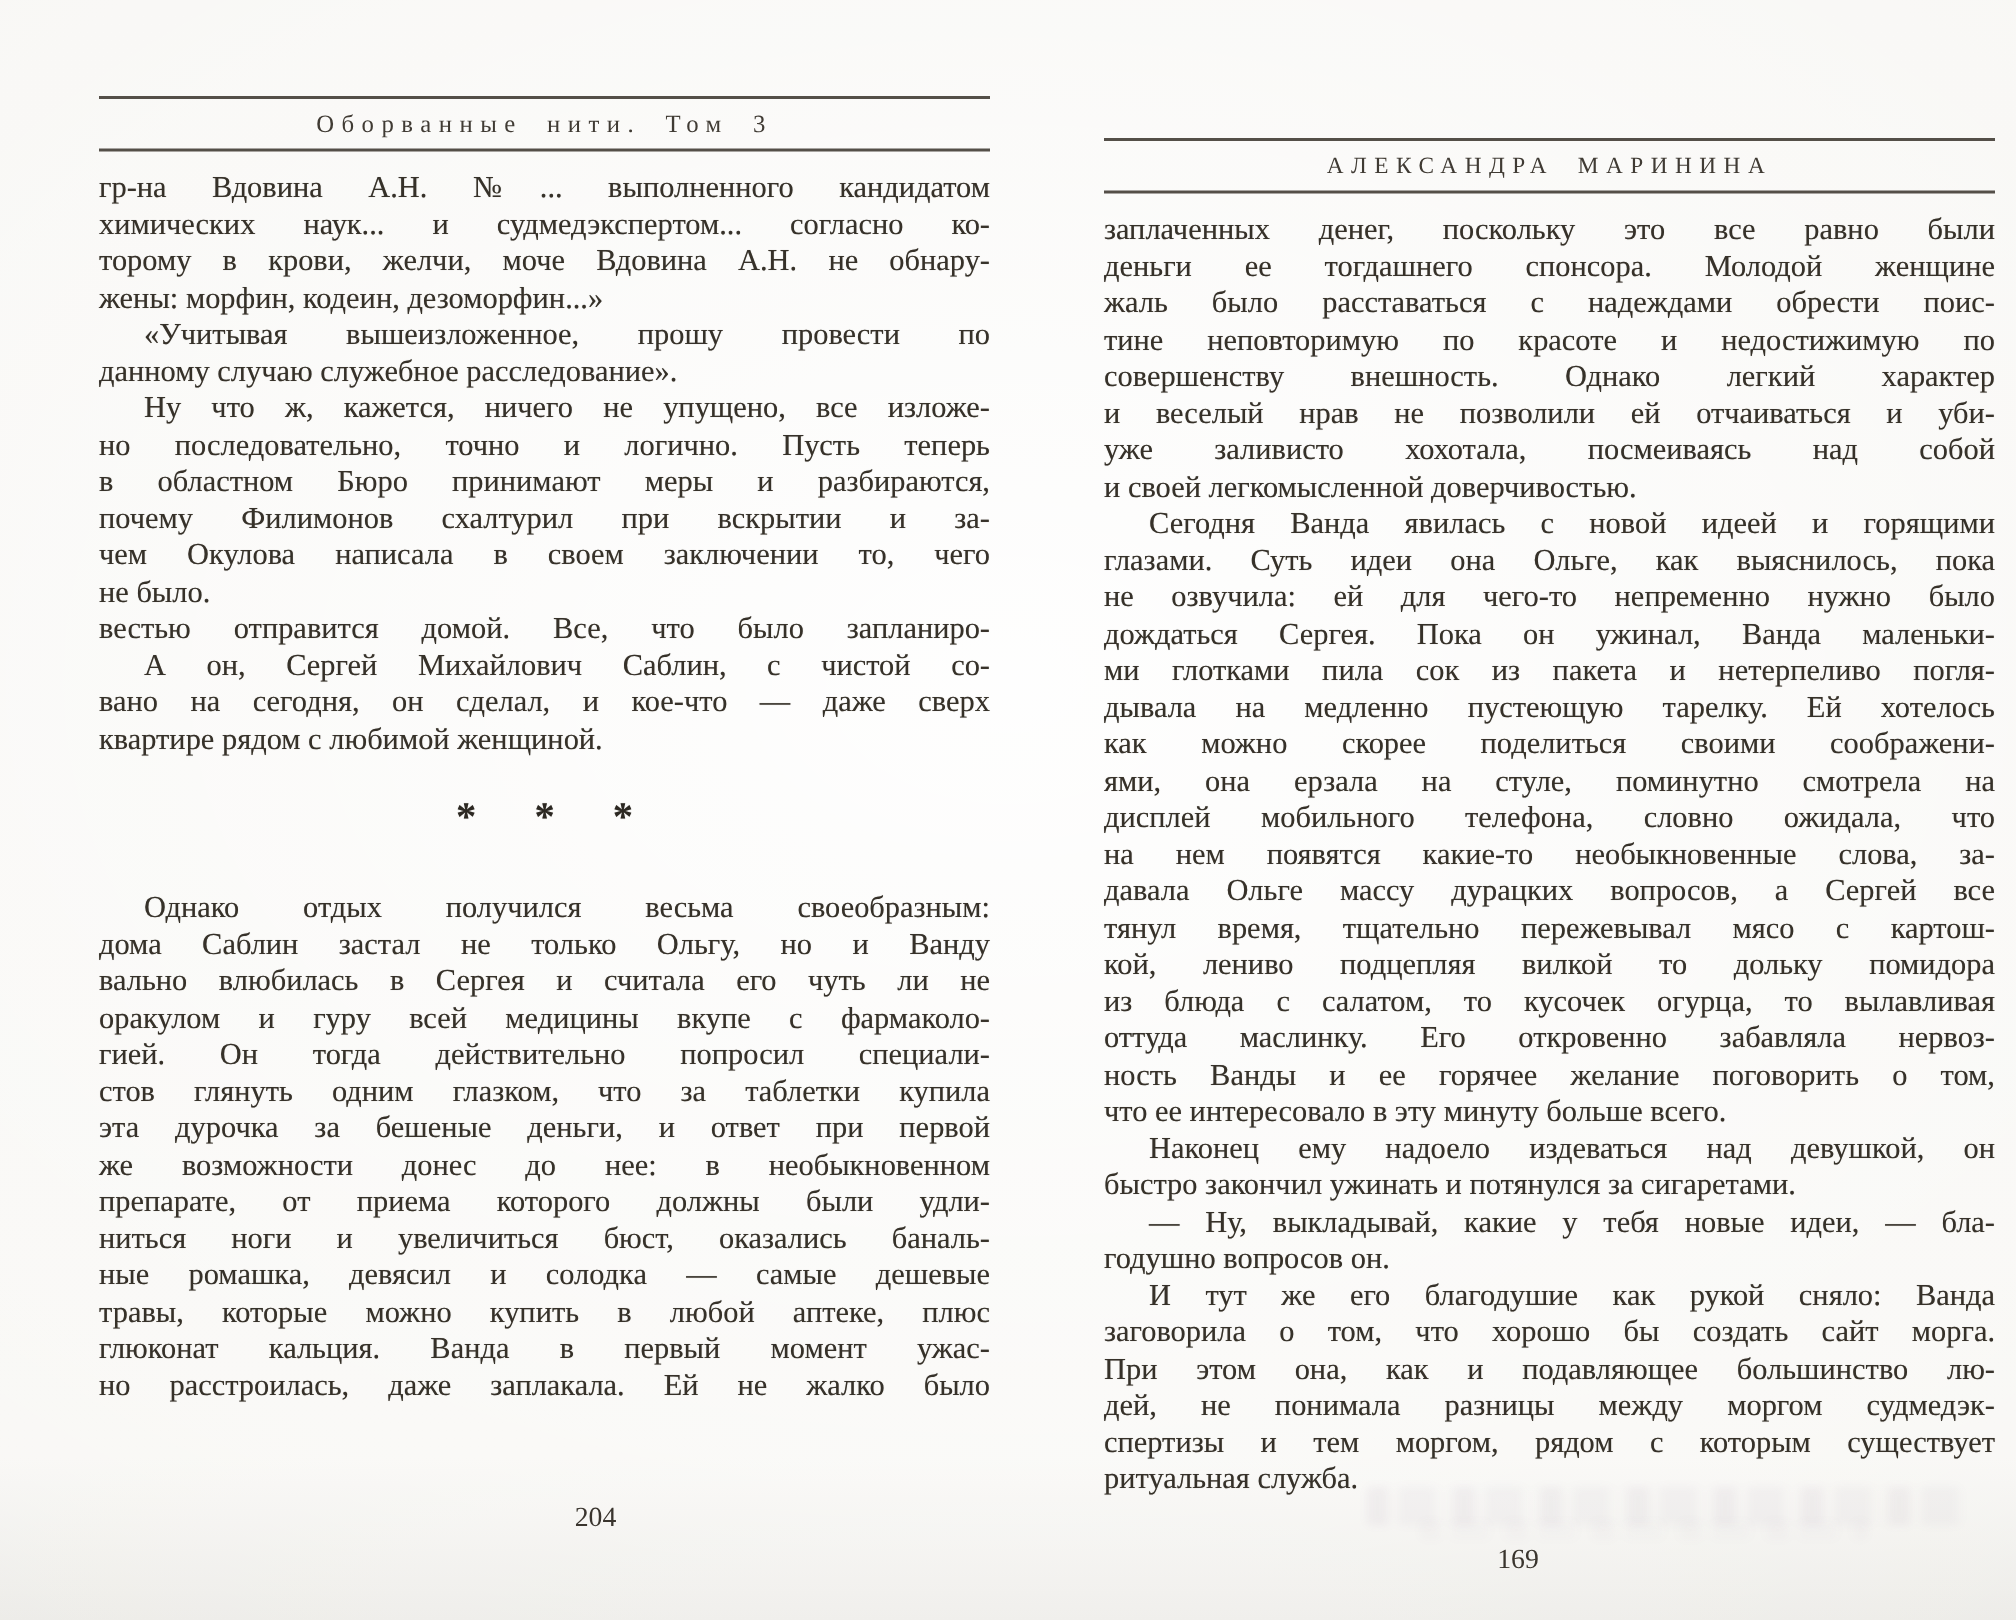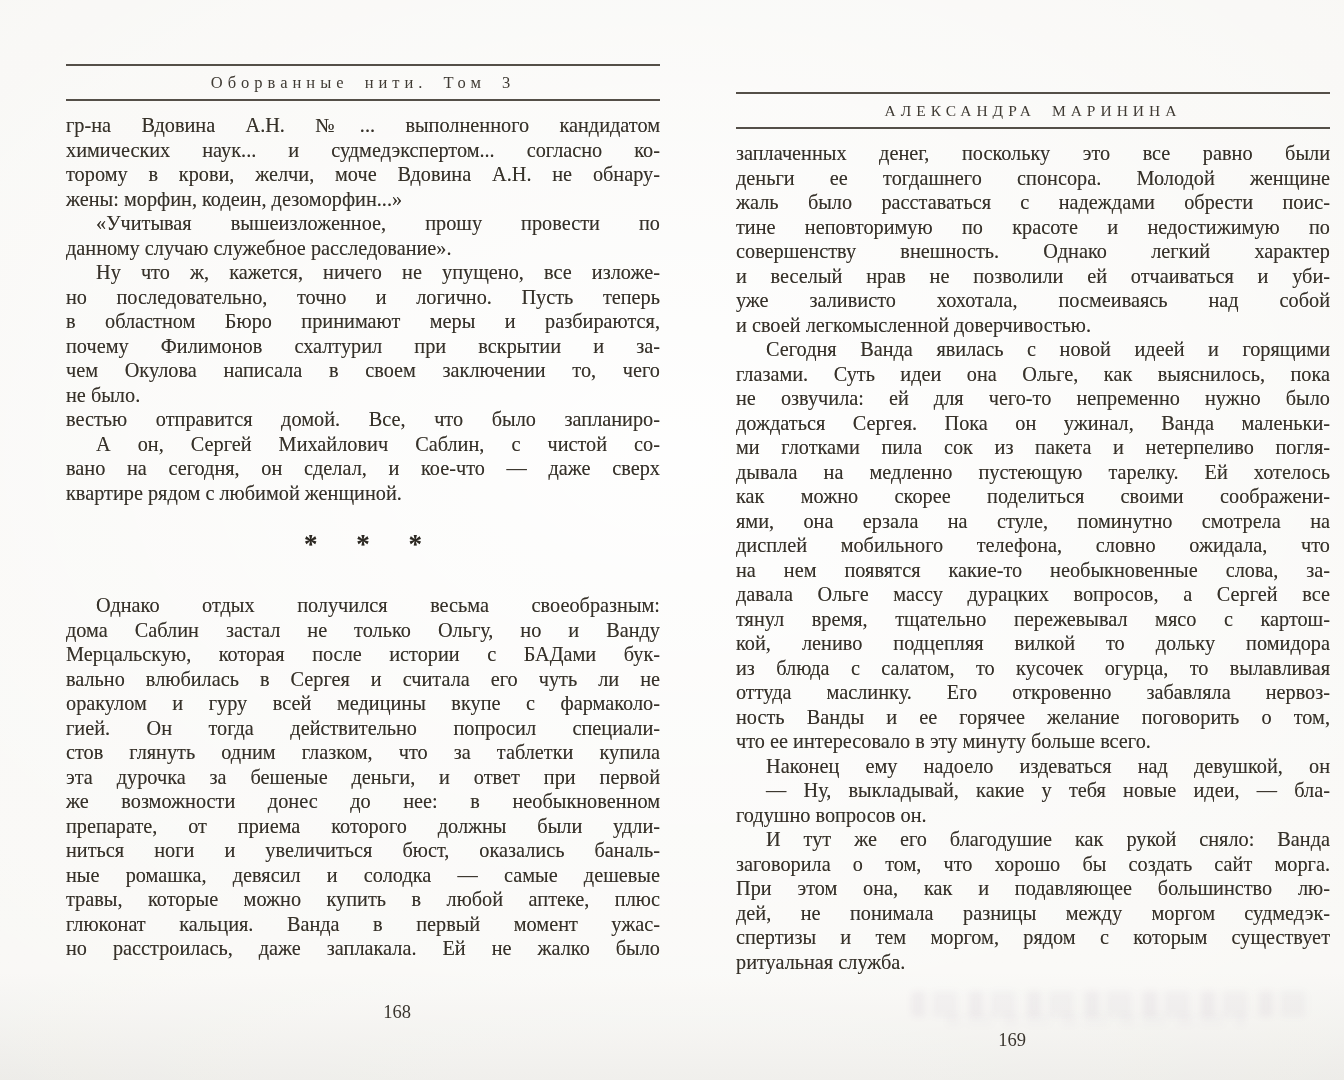--- a/index.html
+++ b/index.html
@@ -113,36 +113,35 @@
         <div class="para">
           <div class="line jl">вестью отправится домой. Все, что было запланиро-</div>
           <div class="line jl first">А он, Сергей Михайлович Саблин, с чистой со-</div>
           <div class="line jl">вано на сегодня, он сделал, и кое-что — даже сверх</div>
           <div class="line">квартире рядом с любимой женщиной.</div>
         </div>
         <div class="separator">* * *</div>
         <div class="para">
           <div class="line jl first">Однако отдых получился весьма своеобразным:</div>
           <div class="line jl">дома Саблин застал не только Ольгу, но и Ванду</div>
-          <div class="line jl">Мерцальскую, которая после истории с БАДами бук-</div>
           <div class="line jl">вально влюбилась в Сергея и считала его чуть ли не</div>
           <div class="line jl">оракулом и гуру всей медицины вкупе с фармаколо-</div>
           <div class="line jl">гией. Он тогда действительно попросил специали-</div>
           <div class="line jl">стов глянуть одним глазком, что за таблетки купила</div>
           <div class="line jl">эта дурочка за бешеные деньги, и ответ при первой</div>
           <div class="line jl">же возможности донес до нее: в необыкновенном</div>
           <div class="line jl">препарате, от приема которого должны были удли-</div>
           <div class="line jl">ниться ноги и увеличиться бюст, оказались баналь-</div>
           <div class="line jl">ные ромашка, девясил и солодка — самые дешевые</div>
           <div class="line jl">травы, которые можно купить в любой аптеке, плюс</div>
           <div class="line jl">глюконат кальция. Ванда в первый момент ужас-</div>
           <div class="line jl">но расстроилась, даже заплакала. Ей не жалко было</div>
         </div>
       </div>
-    <div class="page-number left-num">168</div>
+    <div class="page-number left-num">204</div>
   </div>
 
   <div class="page-col right">
     <div class="running-head">
       <span class="head-text">АЛЕКСАНДРА МАРИНИНА</span>
     </div>
     <div class="page-body">
         <div class="para">
           <div class="line jl">заплаченных денег, поскольку это все равно были</div>
           <div class="line jl">деньги ее тогдашнего спонсора. Молодой женщине</div>
@@ -167,20 +166,21 @@
           <div class="line jl">давала Ольге массу дурацких вопросов, а Сергей все</div>
           <div class="line jl">тянул время, тщательно пережевывал мясо с картош-</div>
           <div class="line jl">кой, лениво подцепляя вилкой то дольку помидора</div>
           <div class="line jl">из блюда с салатом, то кусочек огурца, то вылавливая</div>
           <div class="line jl">оттуда маслинку. Его откровенно забавляла нервоз-</div>
           <div class="line jl">ность Ванды и ее горячее желание поговорить о том,</div>
           <div class="line">что ее интересовало в эту минуту больше всего.</div>
         </div>
         <div class="para">
           <div class="line jl first">Наконец ему надоело издеваться над девушкой, он</div>
+          <div class="line">быстро закончил ужинать и потянулся за сигаретами.</div>
         </div>
         <div class="para">
           <div class="line jl first">— Ну, выкладывай, какие у тебя новые идеи, — бла-</div>
           <div class="line">годушно вопросов он.</div>
         </div>
         <div class="para">
           <div class="line jl first">И тут же его благодушие как рукой сняло: Ванда</div>
           <div class="line jl">заговорила о том, что хорошо бы создать сайт морга.</div>
           <div class="line jl">При этом она, как и подавляющее большинство лю-</div>
           <div class="line jl">дей, не понимала разницы между моргом судмедэк-</div>

